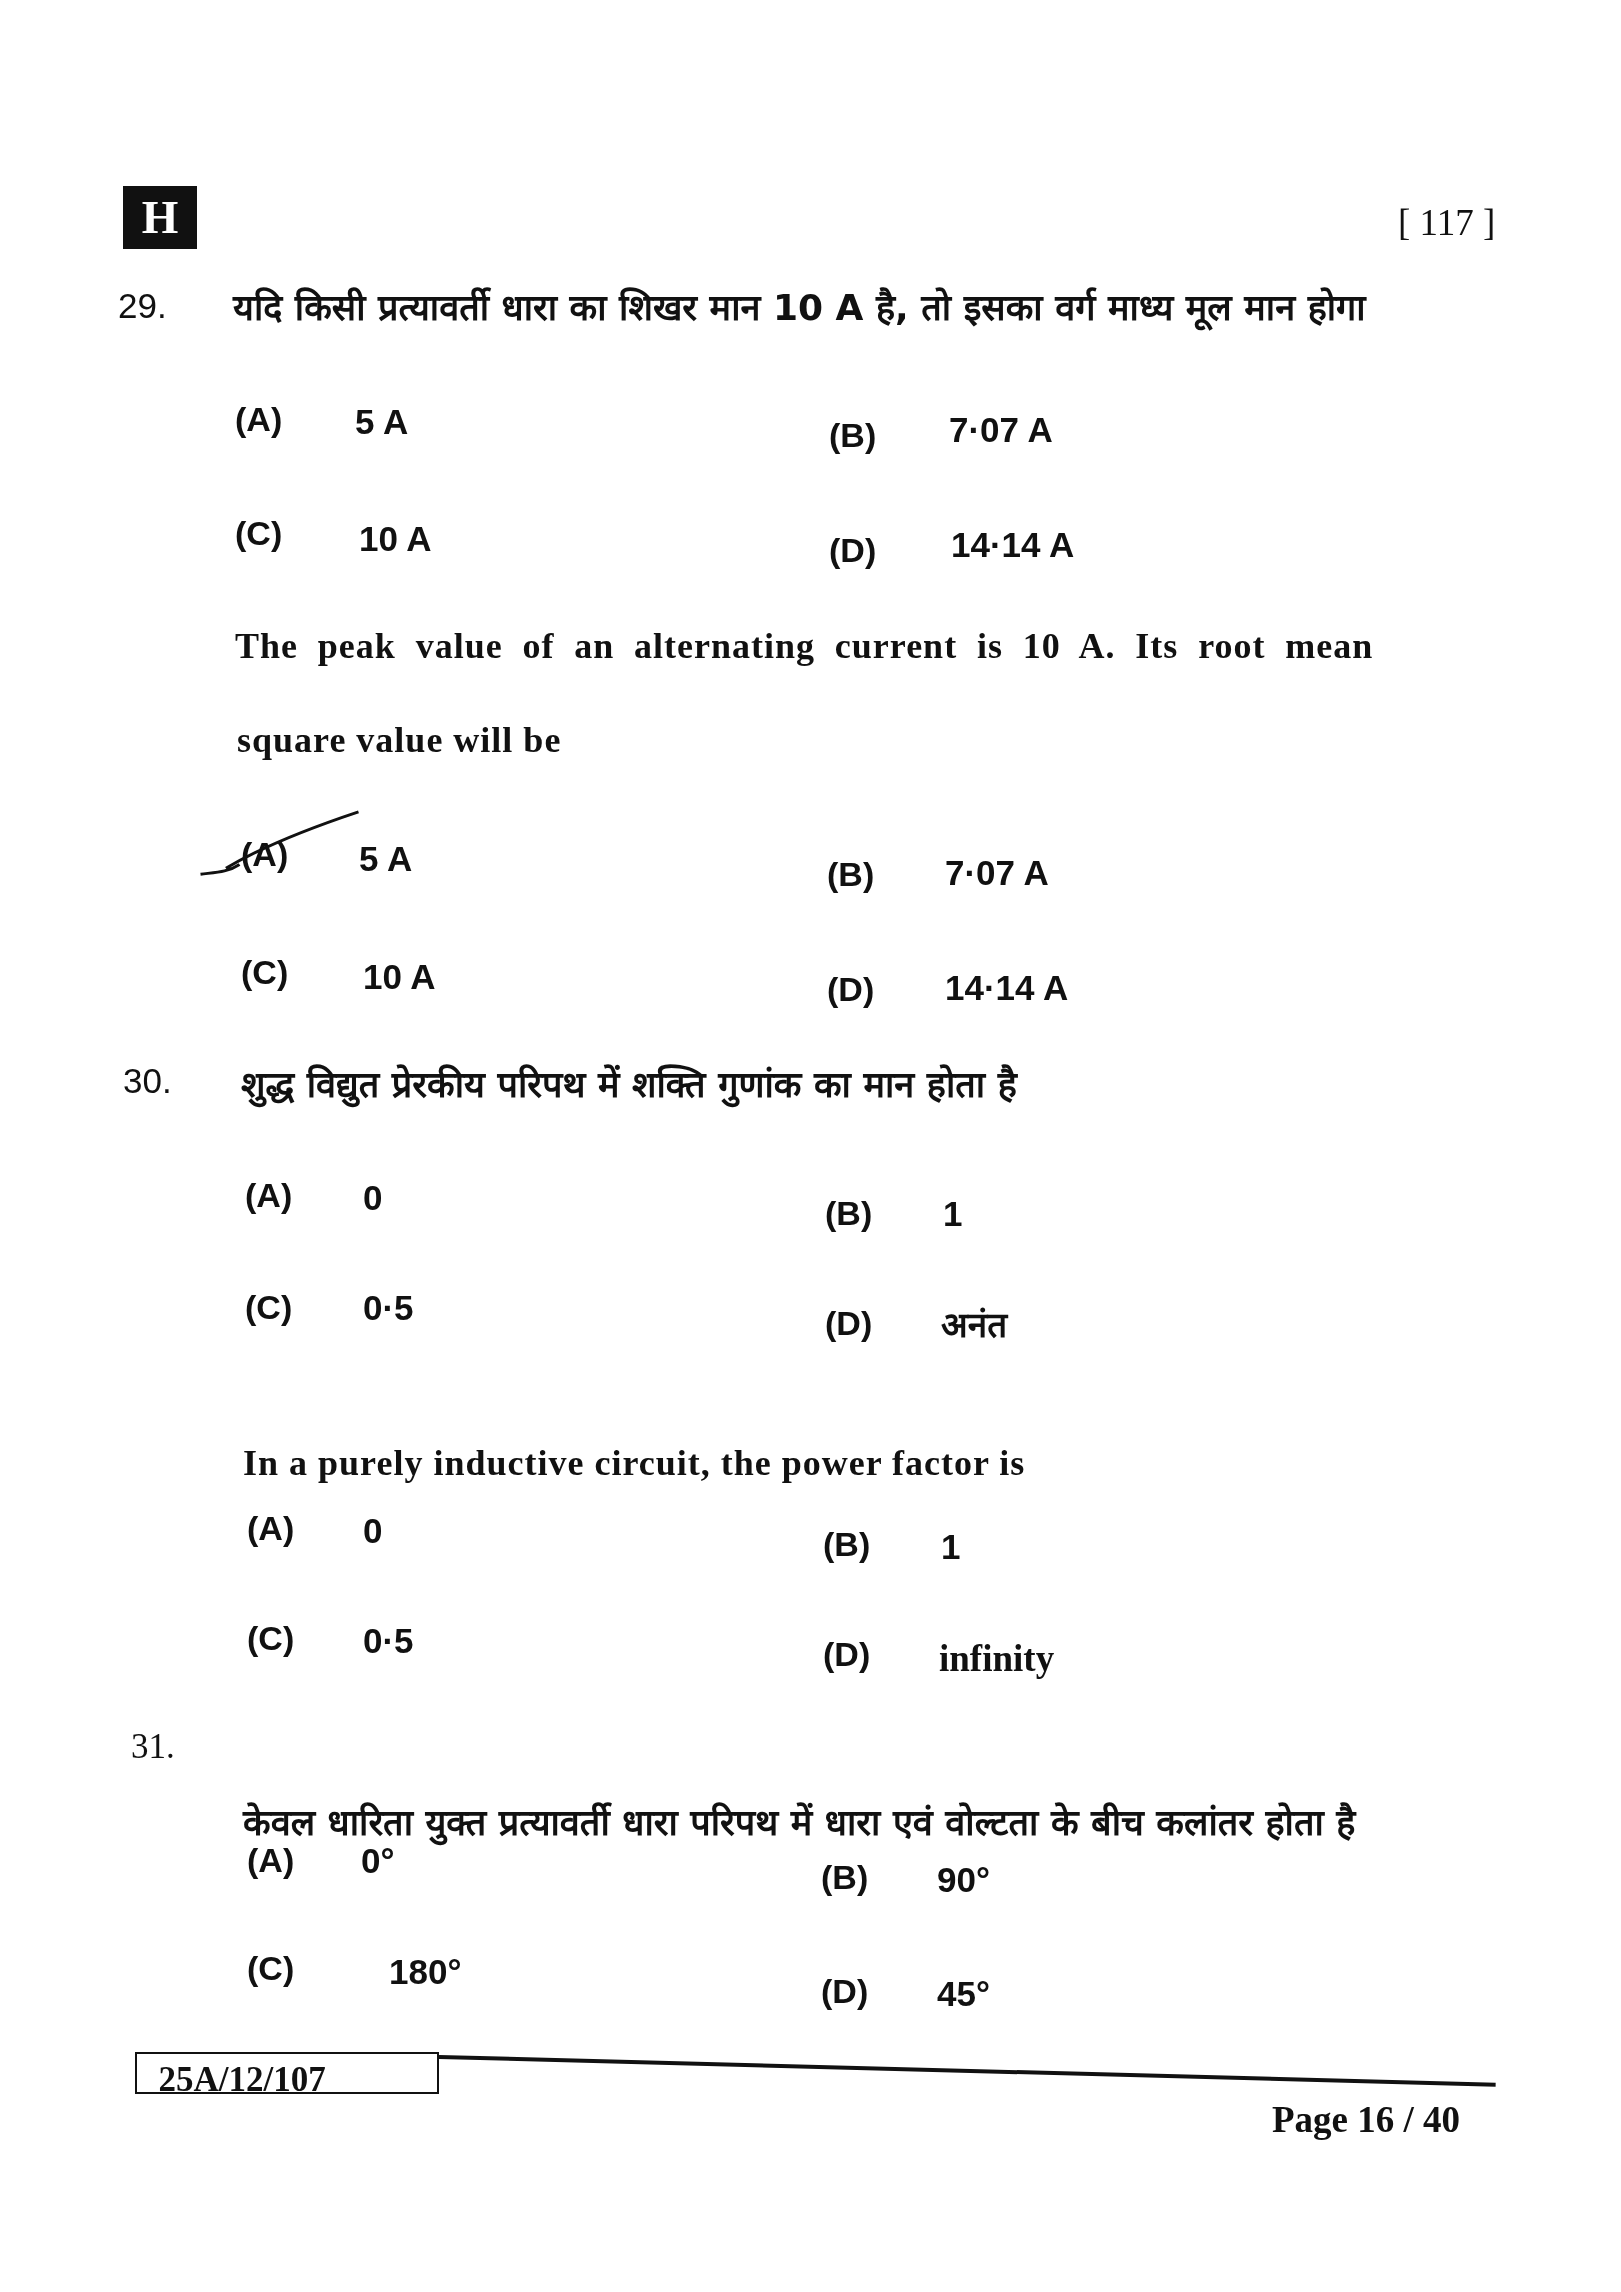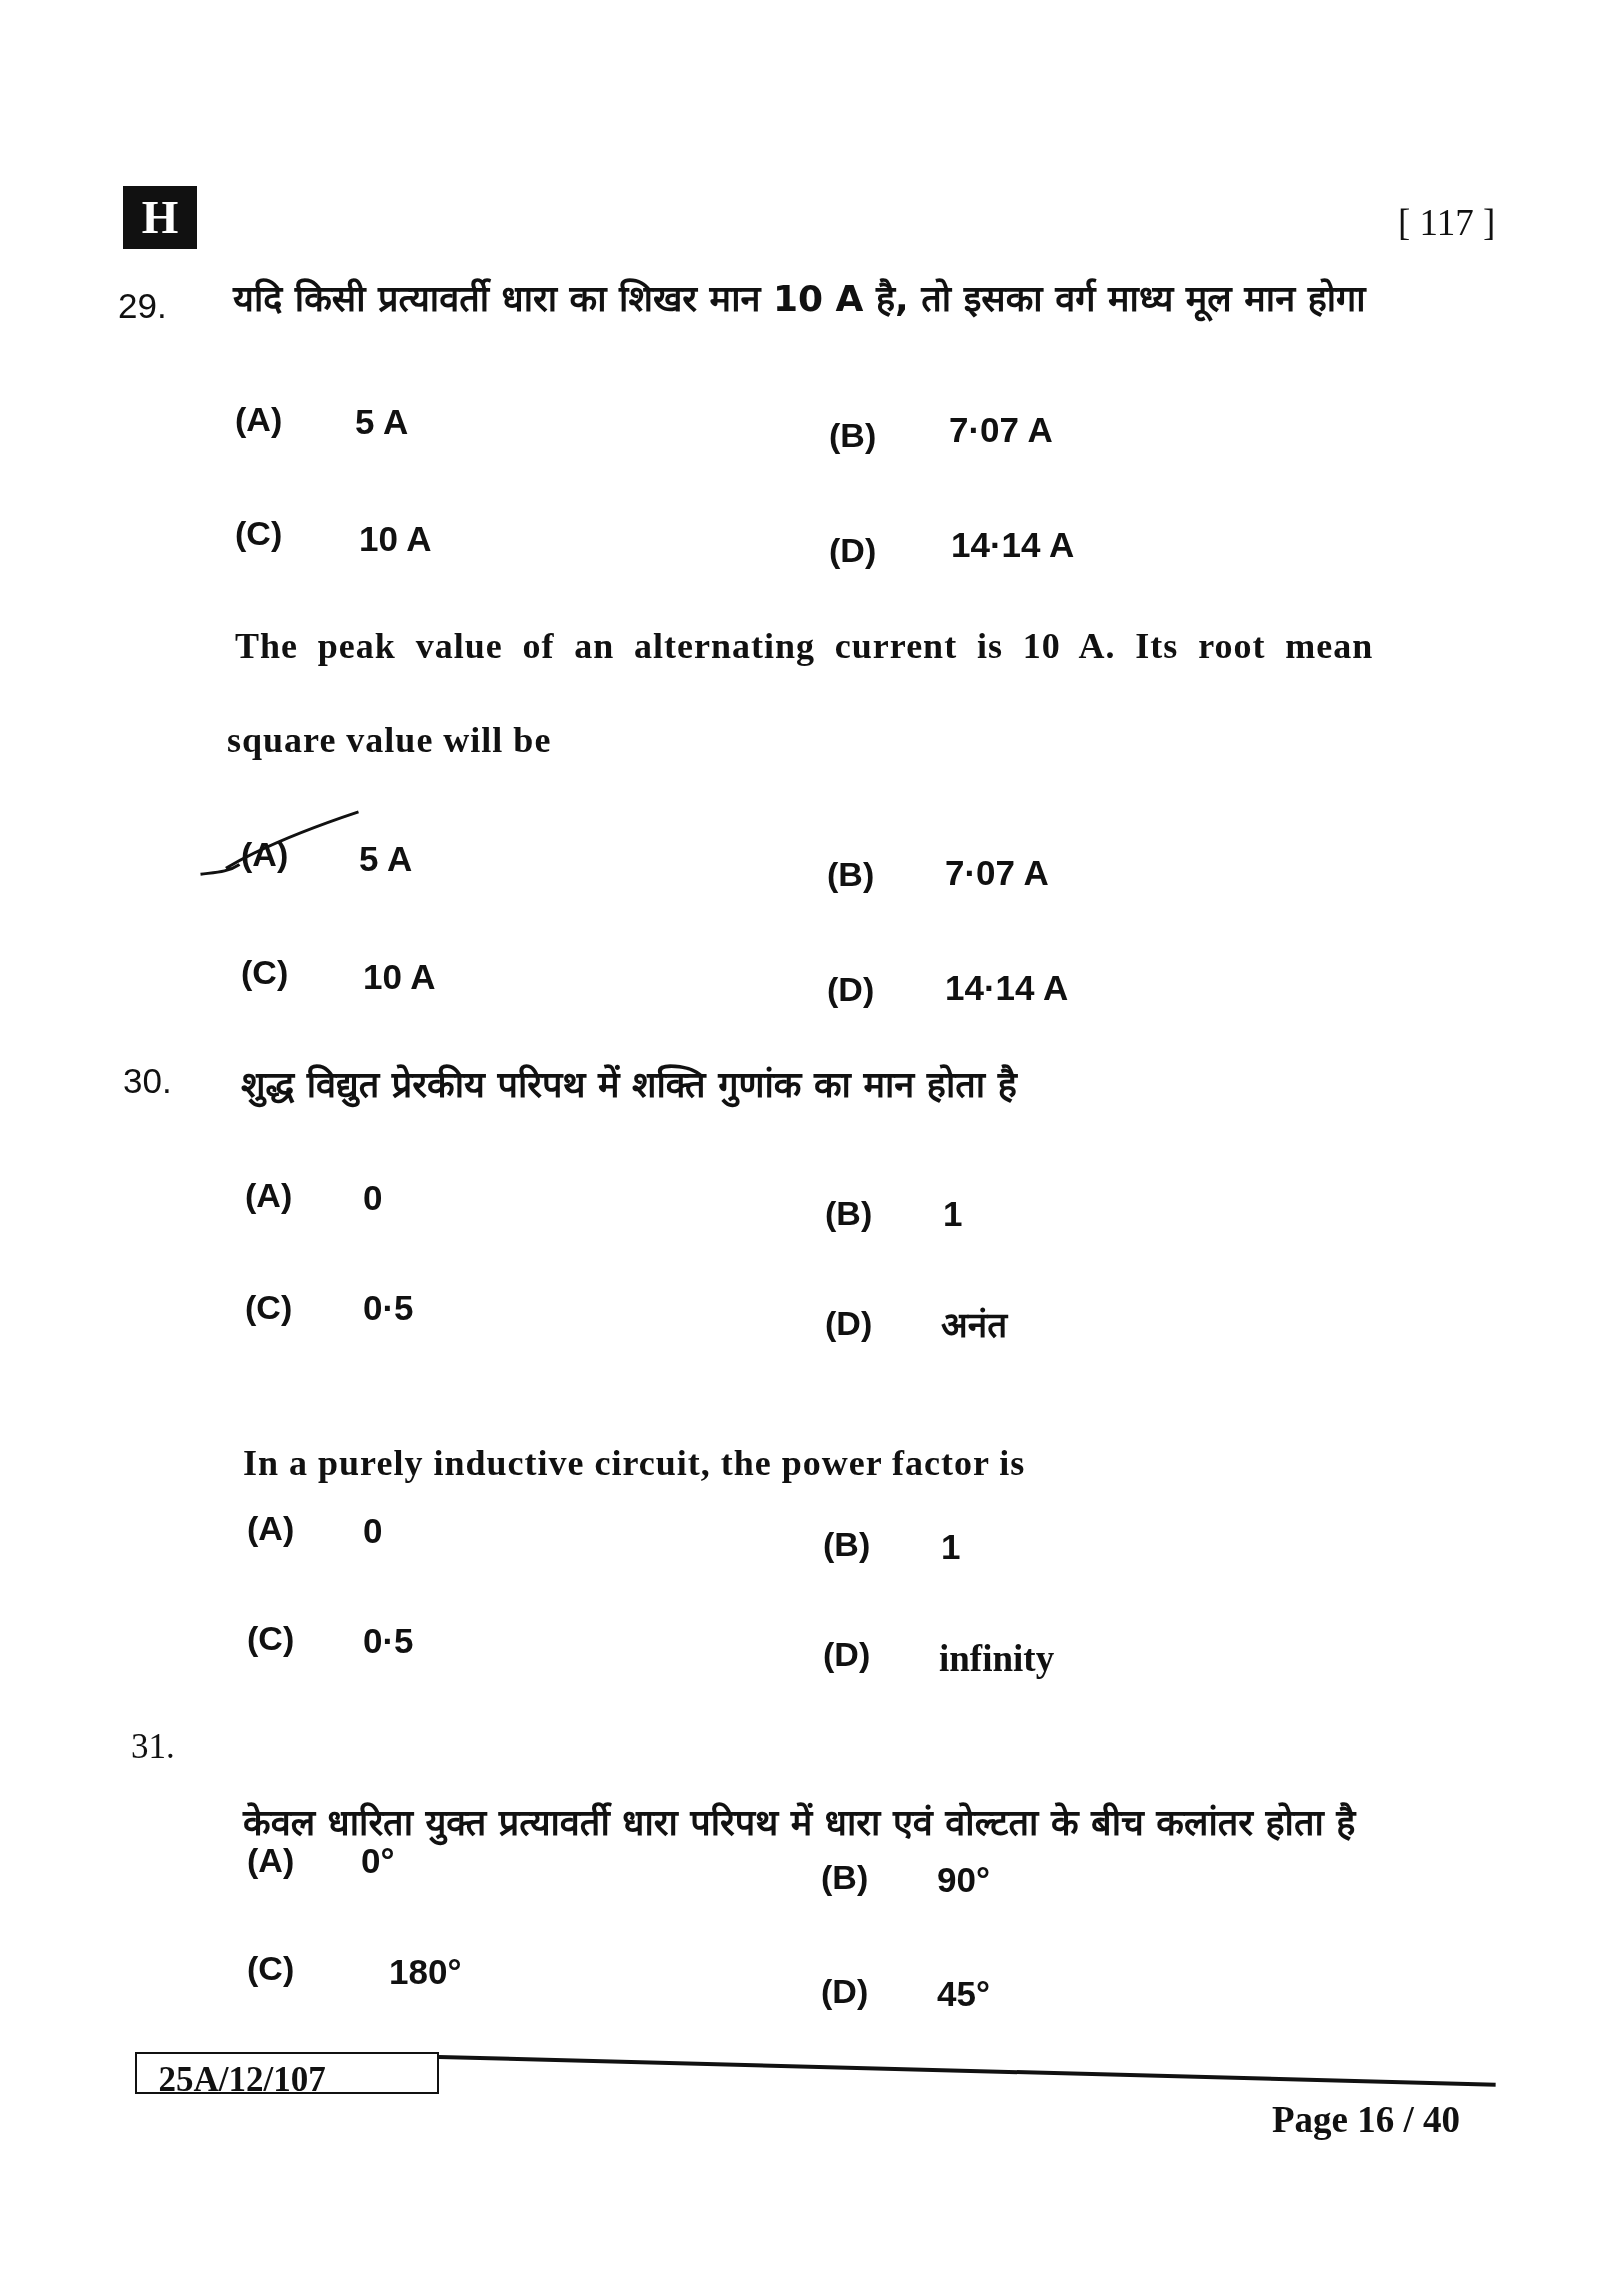--- a/index.html
+++ b/index.html
@@ -24,33 +24,33 @@
   .page-num { left:1272px; top:2098px; font-size:37px; font-weight:bold; font-family:"Liberation Serif", serif; }
   .tick { left:196px; top:804px; width:167px; height:78px; }
 </style>
 </head>
 <body>
 
 <div class="abs badge">H</div>
 <div class="abs pageref">[ 117 ]</div>
 
 <div class="abs qnum" style="left:118px;top:286px;text-align:right;">29.</div>
-<div class="abs qtext-hi" style="left:233px;top:273px;">यदि किसी प्रत्यावर्ती धारा का शिखर मान 10 A है, तो इसका वर्ग माध्य मूल मान होगा</div>
+<div class="abs qtext-hi" style="left:233px;top:282px;">यदि किसी प्रत्यावर्ती धारा का शिखर मान 10 A है, तो इसका वर्ग माध्य मूल मान होगा</div>
 
 <div class="abs optlabel" style="left:235px;top:400px;">(A)</div>
 <div class="abs optval" style="left:355px;top:402px;">5 A</div>
 <div class="abs optlabel" style="left:829px;top:416px;">(B)</div>
 <div class="abs optval" style="left:949px;top:410px;">7·07 A</div>
 <div class="abs optlabel" style="left:235px;top:514px;">(C)</div>
 <div class="abs optval" style="left:359px;top:519px;">10 A</div>
 <div class="abs optlabel" style="left:829px;top:531px;">(D)</div>
 <div class="abs optval" style="left:951px;top:525px;">14·14 A</div>
 
 <div class="abs qtext-en" style="left:235px;top:625px;word-spacing:9.8px;">The peak value of an alternating current is 10 A. Its root mean</div>
-<div class="abs qtext-en" style="left:227px;top:719px;">square value will be</div>
+<div class="abs qtext-en" style="left:237px;top:719px;">square value will be</div>
 
 <svg class="abs tick" viewBox="0 0 170 80">
   <path d="M4 72 C 20 70, 32 70, 44 62 M 30 66 C 60 48, 100 30, 166 8" stroke="#111" stroke-width="3" fill="none"></path>
 </svg>
 <div class="abs optlabel" style="left:241px;top:835px;">(A)</div>
 <div class="abs optval" style="left:359px;top:839px;">5 A</div>
 <div class="abs optlabel" style="left:827px;top:855px;">(B)</div>
 <div class="abs optval" style="left:945px;top:853px;">7·07 A</div>
 <div class="abs optlabel" style="left:241px;top:953px;">(C)</div>
 <div class="abs optval" style="left:363px;top:957px;">10 A</div>

